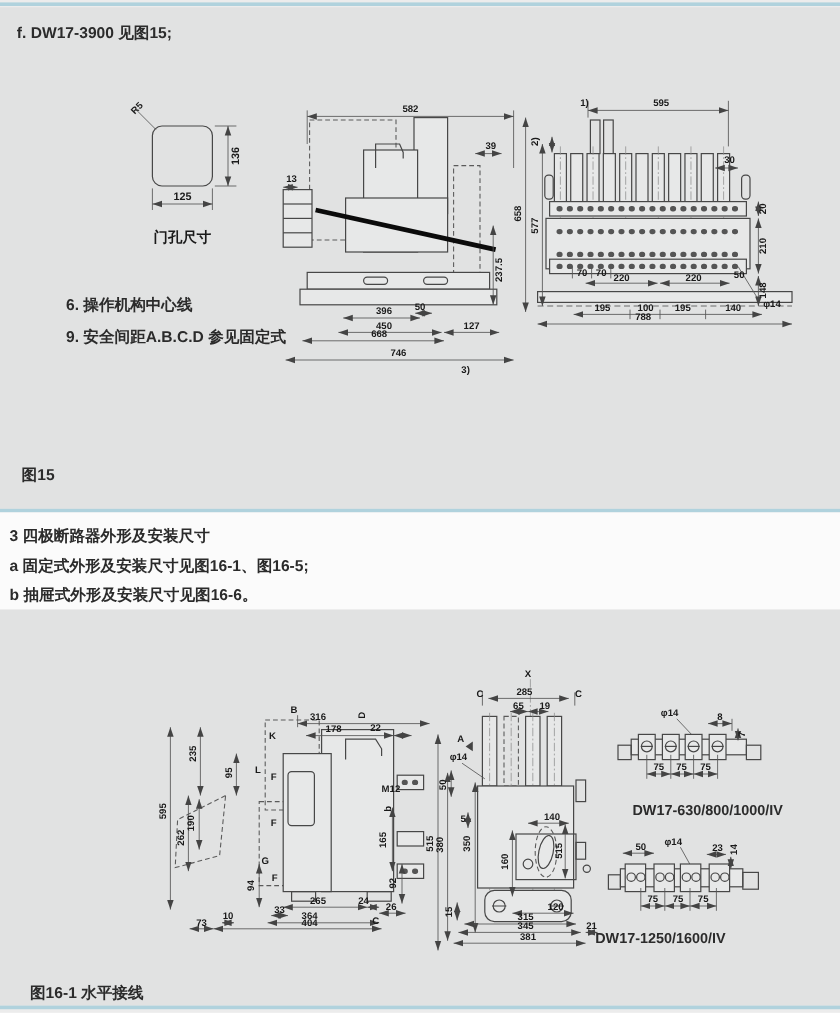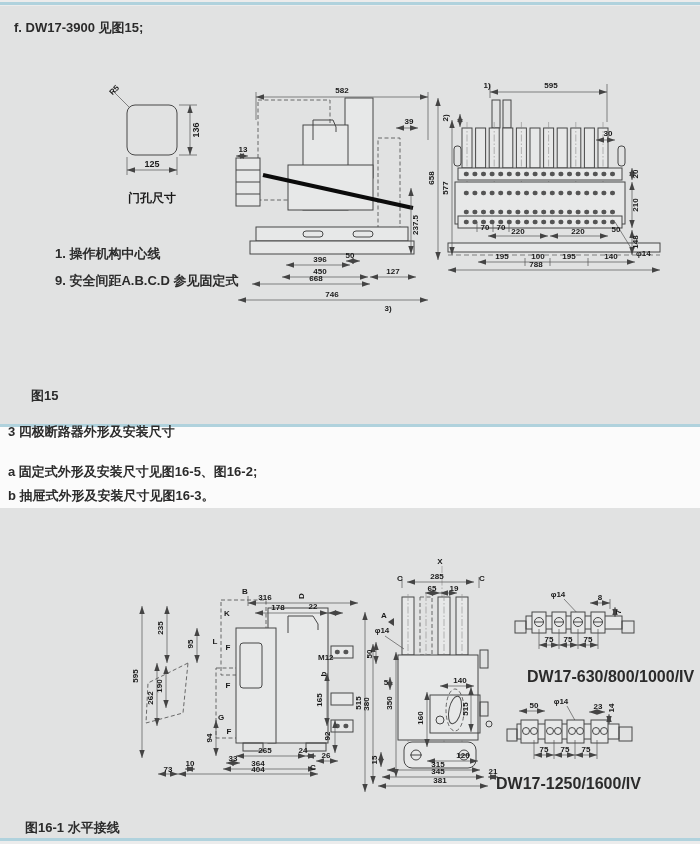--- a/index.html
+++ b/index.html
@@ -16,21 +16,21 @@
   .lbl{font-size:9px;fill:#1a1a1a;}
   .cap{font-size:12px;fill:#1a1a1a;}
   .ol{stroke:#474747;stroke-width:1;fill:none;}
   .of{stroke:#474747;stroke-width:1;fill:#e7e8e8;}
   .od{stroke:#5a5a5a;stroke-width:.9;fill:none;stroke-dasharray:4 2.5;}
   .dl{stroke:#555;stroke-width:.7;fill:none;}
   .dla{stroke:#555;stroke-width:.7;fill:none;marker-start:url(#al);marker-end:url(#ar);}
   .cl{stroke:#8a8a8a;stroke-width:.6;fill:none;stroke-dasharray:7 2 1.5 2;}
   .thk{stroke:#0b0b0b;stroke-width:4;fill:none;}
   .dots{stroke:#555;stroke-width:4.5;stroke-dasharray:.6 8;stroke-linecap:round;fill:none;}
-  .dlabel{position:absolute;font-size:16px;white-space:nowrap;}
+  .dlabel{position:absolute;font-size:12px;white-space:nowrap;}
 </style>
 </head>
 <body>
 
 <div class="page">
 
   <svg width="0" height="0" style="position:absolute">
     <defs>
       <marker id="ar" markerWidth="9" markerHeight="7" refX="8" refY="3.5" orient="auto" markerUnits="userSpaceOnUse">
         <path d="M0,0.8 L8,3.5 L0,6.2 z" fill="#444"></path>
@@ -186,29 +186,29 @@
     <text class="dim" x="186" y="162" text-anchor="middle">50</text>
     <text class="dim" x="206" y="186" text-anchor="start">φ14</text>
     <text class="dim" x="72" y="189" text-anchor="middle">195</text>
     <text class="dim" x="108" y="189" text-anchor="middle">100</text>
     <text class="dim" x="139" y="189" text-anchor="middle">195</text>
     <text class="dim" x="181" y="189" text-anchor="middle">140</text>
     <text class="dim" x="106" y="197" text-anchor="middle">788</text>
   </svg>
 
   <div class="txt notes" style="left:55px;top:246px">
-    <div>1. 操作机构中心线</div>
+    <div>6. 操作机构中心线</div>
     <div>9. 安全间距A.B.C.D 参见固定式</div>
   </div>
 
-  <div class="txt" style="left:31px;top:388px">图15</div>
-
-  <div class="txt" style="left:8px;top:424px">3 四极断路器外形及安装尺寸</div>
-  <div class="txt" style="left:8px;top:464px">a 固定式外形及安装尺寸见图16-5、图16-2;</div>
-  <div class="txt" style="left:8px;top:488px">b 抽屉式外形及安装尺寸见图16-3。</div>
+  <div class="txt" style="left:18px;top:388px">图15</div>
+
+  <div class="txt" style="left:8px;top:439px">3 四极断路器外形及安装尺寸</div>
+  <div class="txt" style="left:8px;top:464px">a 固定式外形及安装尺寸见图16-1、图16-5;</div>
+  <div class="txt" style="left:8px;top:488px">b 抽屉式外形及安装尺寸见图16-6。</div>
 
   <svg style="left:128px;top:558px" width="235" height="255" viewBox="0 0 235 255">
     <g>
       <polygon class="od" points="60,105 20,125 18,165 55,155"></polygon>
       <rect class="od" x="93" y="42" width="45" height="75"></rect>
       <rect class="od" x="88" y="110" width="35" height="70"></rect>
       <rect class="of" x="140" y="50" width="60" height="135"></rect>
       <rect class="of" x="108" y="70" width="40" height="115"></rect>
       <rect class="ol" x="112" y="85" width="22" height="45" rx="3"></rect>
       <polyline class="ol" points="160,75 160,58 185,58 190,66 190,72"></polyline>

